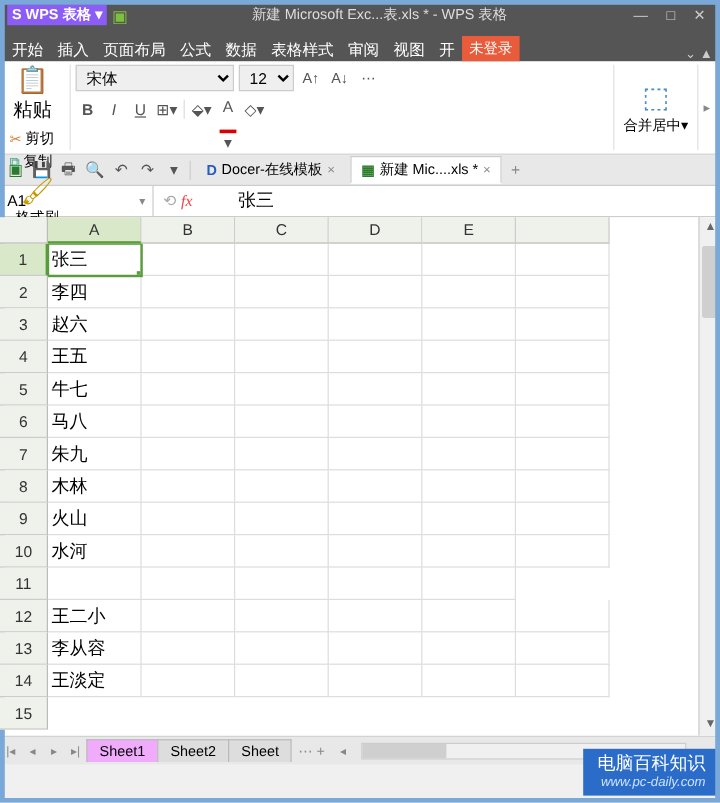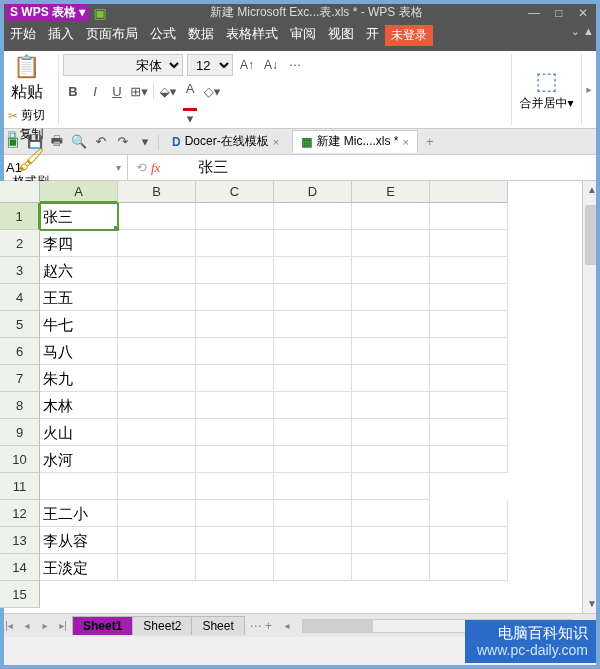--- a/index.html
+++ b/index.html
@@ -1,24 +1,24 @@
 <!DOCTYPE html>
 <html><head>
 <meta charset="utf-8">
 <style>
 * { box-sizing: border-box; margin: 0; padding: 0; font-family: "Microsoft YaHei", sans-serif; }
 body { width: 600px; height: 669px; background: #f0f0f0; overflow: hidden; position: relative; }
 
 .titlebar { height: 25px; background: #555; color: #fff; display: flex; align-items: center; font-size: 12px; padding: 0 6px; }
-.titlebar .app-logo { background: #a21caf; padding: 0 4px; font-weight: bold; }
+.titlebar .app-logo { background: #8b5cf6; padding: 0 4px; font-weight: bold; }
 .titlebar .title-text { flex: 1; text-align: center; color: #ddd; font-size: 12px; }
 .titlebar .win-btns span { padding: 0 6px; color: #ccc; cursor: pointer; }
 .titlebar .file-icon-green { color: #7fbf3f; margin: 0 4px; font-size: 14px; }
 
-.menubar { height: 26px; background: #555; color: #fff; display: flex; align-items: flex-start; font-size: 13px; padding-left: 4px; position: relative; }
+.menubar { height: 26px; background: #555; color: #fff; display: flex; align-items: flex-end; font-size: 13px; padding-left: 4px; position: relative; }
 .menubar .menu-item { padding: 0 6px; cursor: pointer; white-space: nowrap; }
 .menubar .not-logged { background: #e85c3c; padding: 2px 6px; font-size: 12px; }
 .menubar .menu-arrow { position: absolute; right: 6px; color: #ccc; font-size: 11px; cursor: pointer; }
 
 .ribbon { height: 78px; background: #fff; border-bottom: 1px solid #ccc; display: flex; padding: 3px 4px; }
 .ribbon-group { display: flex; flex-direction: column; border-right: 1px solid #e0e0e0; padding: 0 4px; }
 .ribbon-group.fontgrp { flex: 1; }
 .ribbon-group.mergegrp { width: 70px; align-items: center; justify-content: center; }
 .clipboard { display: flex; gap: 4px; }
 .clip-left { display: flex; flex-direction: column; justify-content: center; align-items: center; width: 38px; }
@@ -26,21 +26,21 @@
 .clip-left .paste-label { font-size: 16px; margin-top: 2px; }
 .clip-mid { display: flex; flex-direction: column; gap: 2px; font-size: 12px; justify-content: center; }
 .clip-mid div { display: flex; align-items: center; gap: 3px; cursor: pointer; }
 .clip-mid .scissors { color: #d97c2f; }
 .clip-mid .copy-icon { color: #4a8; }
 .format-painter { display: flex; flex-direction: column; align-items: center; justify-content: center; width: 46px; }
 .format-painter .brush-icon { font-size: 22px; color: #c49a00; }
 .format-painter .fp-label { font-size: 12px; text-align: center; }
 .font-row1 { display: flex; gap: 4px; align-items: center; margin-bottom: 4px; }
 .font-select { border: 1px solid #ccc; height: 22px; font-size: 13px; padding: 0 4px; min-width: 0; }
-.font-name { width: 120px; text-align: right; }
+.font-name { width: 132px; }
 .font-size { width: 46px; }
 .font-btn { width: 20px; height: 22px; border: 1px solid transparent; background: none; font-size: 12px; cursor: pointer; color: #555; }
 .font-row2 { display: flex; gap: 2px; align-items: center; }
 .font-row2 .font-btn { font-size: 13px; }
 .font-row2 .bold { font-weight: bold; }
 .font-row2 .italic { font-style: italic; }
 .font-row2 .underline { text-decoration: underline; }
 .font-row2 .sep { width: 1px; height: 16px; background: #ddd; margin: 0 2px; }
 .font-color-sample { display: inline-block; width: 14px; height: 3px; background: #d00; vertical-align: bottom; }
 .merge-icon { font-size: 24px; color: #4a8cc8; }
@@ -84,28 +84,28 @@
 .cell.active::after { content: ""; position: absolute; right: -3px; bottom: -3px; width: 6px; height: 6px; background: #5a9c3c; }
 .vscroll { position: absolute; right: 0; top: 0; width: 18px; height: 100%; background: #f0f0f0; border-left: 1px solid #ccc; }
 .vscroll .thumb { position: absolute; left: 2px; width: 14px; top: 24px; height: 60px; background: #cfcfcf; border-radius: 2px; }
 .vscroll .arrow-up, .vscroll .arrow-down { position: absolute; left: 0; width: 18px; height: 18px; text-align: center; font-size: 10px; color: #666; line-height: 18px; cursor: pointer; }
 .vscroll .arrow-up { top: 0; }
 .vscroll .arrow-down { bottom: 0; }
 
 .sheet-tabs { height: 24px; background: #e8e8e8; border-top: 1px solid #ccc; display: flex; align-items: center; font-size: 12px; }
 .sheet-tabs .nav-btn { width: 18px; text-align: center; color: #888; cursor: pointer; font-size: 10px; }
 .sheet-tabs .tab { padding: 2px 10px; background: #ddd; border: 1px solid #bbb; border-bottom: none; margin-right: -1px; cursor: pointer; }
-.sheet-tabs .tab.active { background: #a21caf; font-weight: bold; }
+.sheet-tabs .tab.active { background: #f0abfc; font-weight: normal; }
 .sheet-tabs .add-sheet { padding: 0 6px; color: #888; cursor: pointer; }
 .sheet-tabs .hscroll { flex: 1; display: flex; align-items: center; justify-content: flex-end; padding-right: 4px; gap: 2px; }
 .sheet-tabs .hscroll .track { flex: 1; height: 14px; background: #f0f0f0; border: 1px solid #ccc; margin: 0 4px; position: relative; }
 .sheet-tabs .hscroll .hthumb { position: absolute; left: 0; top: 0; height: 100%; width: 70px; background: #cfcfcf; }
 
 .watermark { position: absolute; right: 0; bottom: 6px; background: #2a6cc8; color: #fff; font-size: 15px; padding: 4px 12px; display: flex; flex-direction: column; align-items: flex-end; line-height: 1.2; }
-.watermark .wm-url { font-size: 14px; color: #cde3ff; }
+.watermark .wm-url { font-size: 11px; color: #cde3ff; font-style: italic; }
 
 .outer-border { position: absolute; inset: 0; border: 4px solid #7aa8d8; pointer-events: none; }
 </style>
 </head>
 <body>
 
 <div class="titlebar">
   <span class="app-logo">S <span>WPS 表格</span> ▾</span>
   <span class="file-icon-green">▣</span>
   <span class="title-text">新建 Microsoft Exc...表.xls * - WPS 表格</span>

